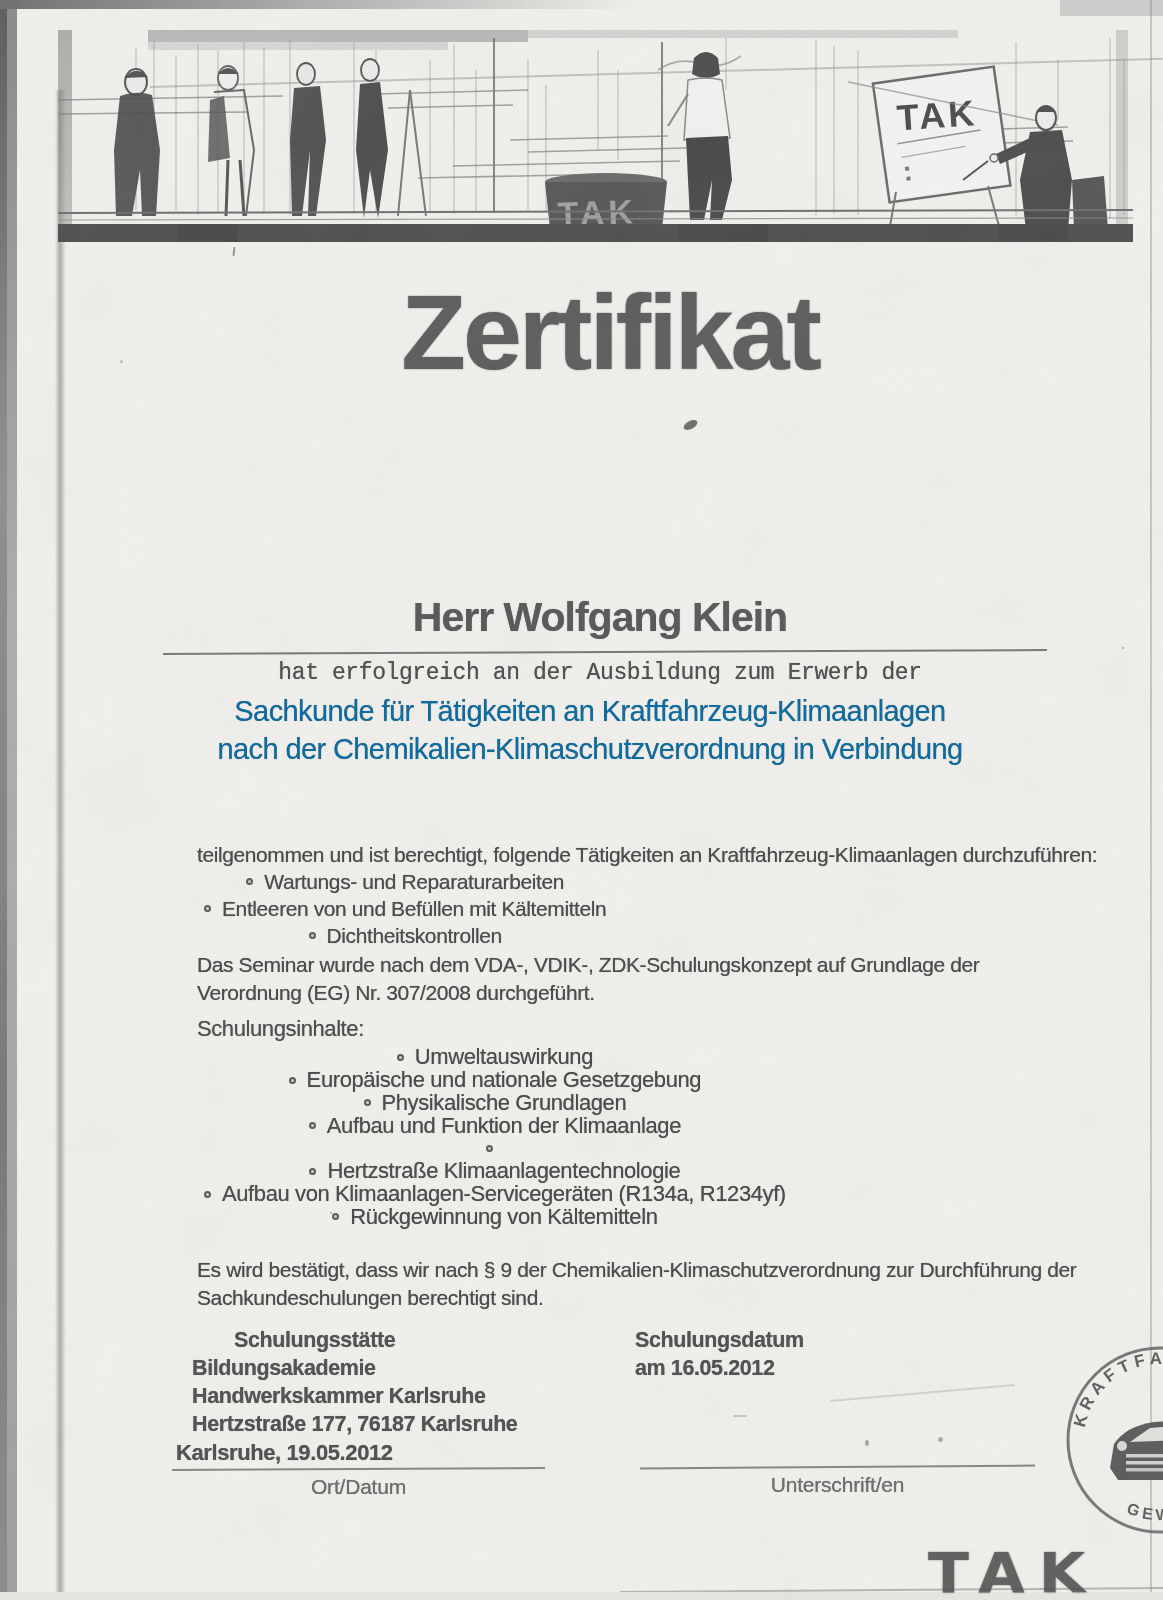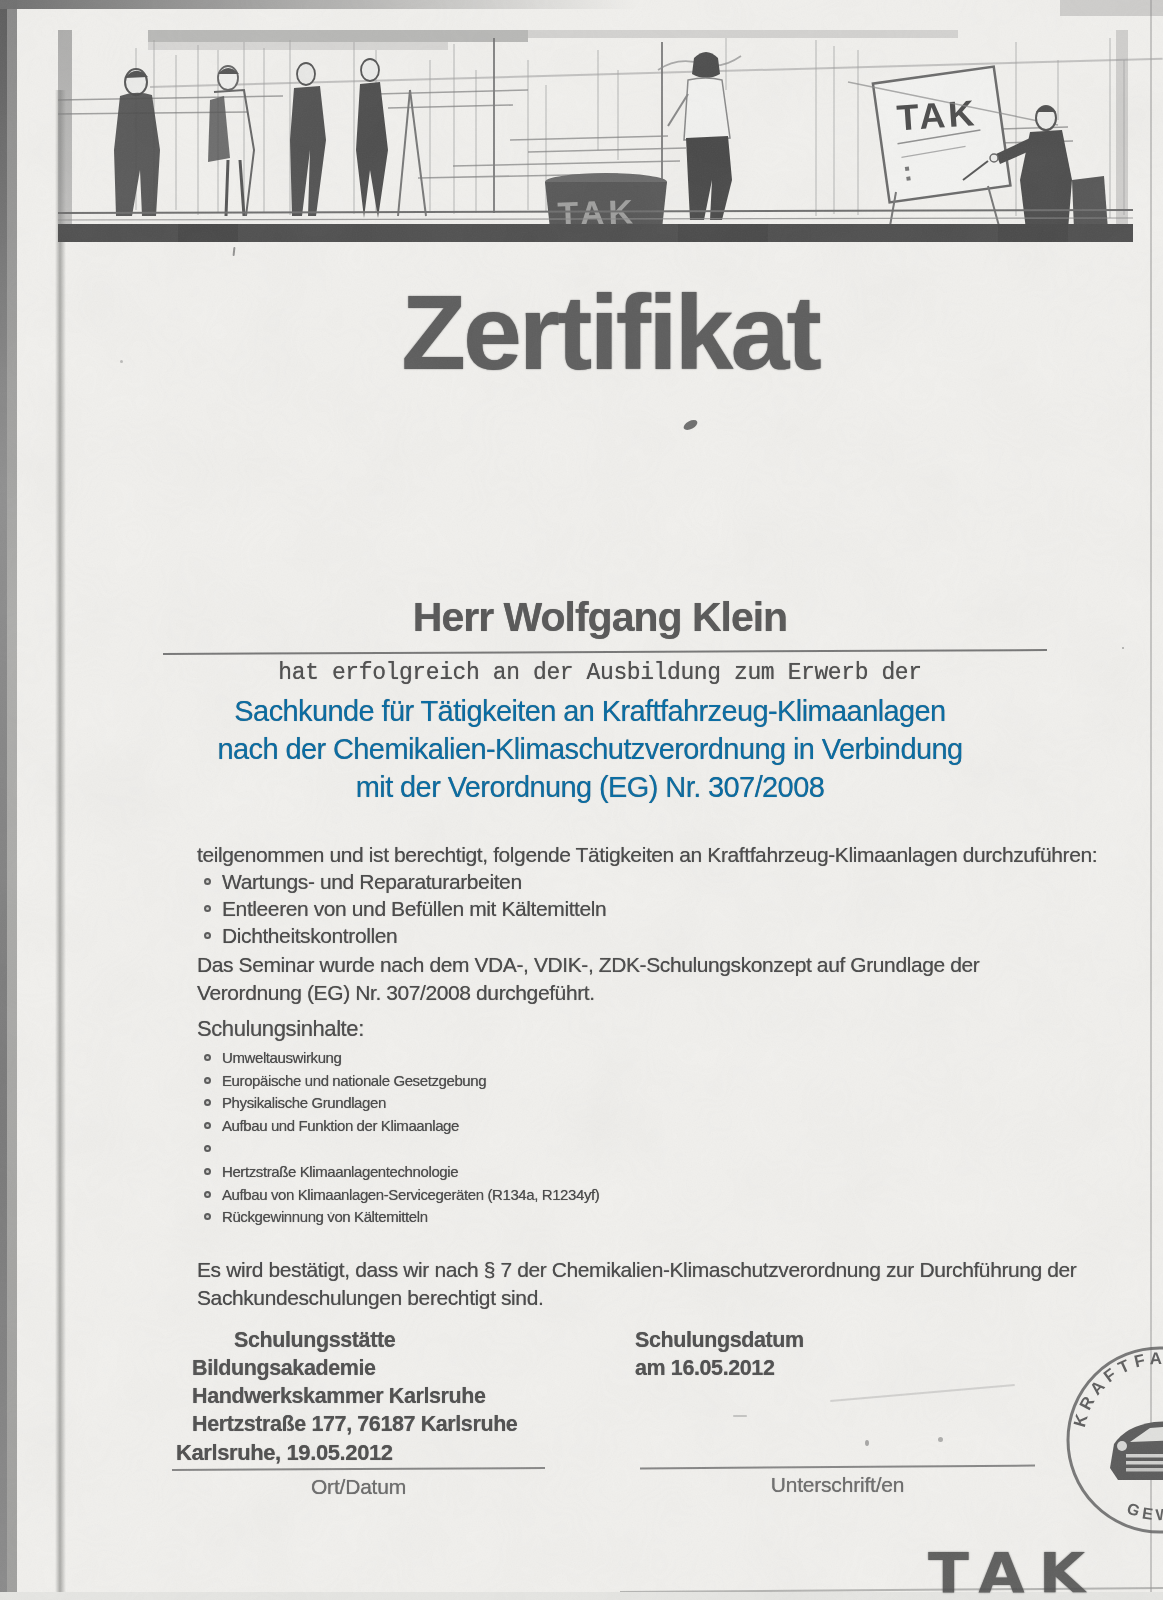--- a/index.html
+++ b/index.html
@@ -18,29 +18,29 @@
   .title{
     font-size:106px; font-weight:bold; letter-spacing:-3px; color:#5c5c5c;
     text-shadow:0 0 1.5px rgba(90,90,90,.9);
   }
   .recipient{font-size:41px; font-weight:bold; letter-spacing:-1px; color:#565656;}
   .rule{background:#606060; height:2.2px; opacity:.85;}
   .intro{font-size:23px; color:#4c4c4c;}
   .subject{font-size:29px; font-weight:normal; line-height:38px; letter-spacing:-0.6px; color:#0369a1;}
   .body-txt{font-size:21px; line-height:28px;}
   .list{list-style:none; margin:0; padding:0;}
-  .list li{display:flex; align-items:center;}
+  .list li{display:flex; align-items:center;justify-content:center;}
   .blt{
     width:7px; height:7px; border-radius:50%;
     border:2px solid #585858; background:#cfcfcc; margin-right:11px; flex:0 0 auto;
     box-sizing:border-box;
   }
   .act-list li{height:27px;}
   .cont-list li{height:22.8px;}
-  .cont-list{font-size:15px;}
+  .cont-list{font-size:22px;}
   .sec-label{font-size:22px; font-weight:normal; color:#4a4a4a;}
   .sig-label{font-size:21px; color:#6b6b6b; letter-spacing:-0.2px;}
   .sig-line{height:2px; background:#6a6a6a; opacity:.8;}
   .footer-logo{
     font-family:"DejaVu Sans", sans-serif; font-size:60px; font-weight:bold;
     letter-spacing:14px; color:#4a4a4a; transform:scaleY(.92);
     text-shadow:0 0 2px rgba(80,80,80,.8); opacity:.88;
   }
   .speck{position:absolute; background:#6a6a6a; border-radius:50%;}
   .noise{position:absolute; inset:0; pointer-events:none;}
@@ -186,21 +186,20 @@
   <div class="speck" style="left:683px;top:421px;width:15px;height:8px;transform:rotate(-28deg);opacity:.85;background:#565656;"></div>
   <div class="speck" style="left:233px;top:247px;width:2px;height:9px;transform:rotate(6deg);opacity:.7;border-radius:1px;"></div>
 
   <div class="abs center recipient txt" style="left:140px;top:594px;width:920px;">Herr Wolfgang Klein</div>
   <div class="abs rule" style="left:163px;top:651px;width:884px;transform:rotate(-0.25deg);"></div>
   <div class="abs center intro txt" style="left:140px;top:660px;width:920px;font-family:Liberation Mono, monospace;">hat erfolgreich an der Ausbildung zum Erwerb der</div>
 
   <div class="abs center" style="left:100px;top:692px;width:980px;">
     <div class="subject txt">Sachkunde für Tätigkeiten an Kraftfahrzeug-Klimaanlagen</div>
     <div class="subject txt">nach der Chemikalien-Klimaschutzverordnung in Verbindung</div>
-    <div class="subject txt">mit der Verordnung (EG) Nr. 307/2008</div>
   </div>
 
   <div class="abs body-txt txt nowrap" style="left:197px;top:841px;">teilgenommen und ist berechtigt, folgende Tätigkeiten an Kraftfahrzeug-Klimaanlagen durchzuführen:</div>
 
   <ul class="abs list act-list body-txt txt" style="left:204px;top:868px;">
       <li>
       <span class="blt"></span>
       <span class="nowrap">Wartungs- und Reparaturarbeiten</span>
     </li>
       <li>
@@ -243,21 +242,21 @@
       <li>
       <span class="blt"></span>
       <span class="nowrap">Aufbau von Klimaanlagen-Servicegeräten (R134a, R1234yf)</span>
     </li>
       <li>
       <span class="blt"></span>
       <span class="nowrap">Rückgewinnung von Kältemitteln</span>
     </li>
     </ul>
 
-  <div class="abs body-txt txt" style="left:197px;top:1256px;width:880px;line-height:27.5px;">Es wird bestätigt, dass wir nach § 7 der Chemikalien-Klimaschutzverordnung zur Durchführung der Sachkundeschulungen berechtigt sind.</div>
+  <div class="abs body-txt txt" style="left:197px;top:1256px;width:880px;line-height:27.5px;">Es wird bestätigt, dass wir nach § 9 der Chemikalien-Klimaschutzverordnung zur Durchführung der Sachkundeschulungen berechtigt sind.</div>
 
   <div class="abs txt" style="left:192px;top:1326px;font-size:21.5px;line-height:28px;font-weight:bold;color:#4e4e4e;">
     <div style="padding-left:5px;margin-left:37px;">Schulungsstätte</div>
     <div>Bildungsakademie</div>
     <div>Handwerkskammer Karlsruhe</div>
     <div>Hertzstraße 177, 76187 Karlsruhe</div>
   </div>
 
   <div class="abs txt" style="left:635px;top:1326px;font-size:21.5px;line-height:28px;font-weight:bold;color:#4e4e4e;">
     <div>Schulungsdatum</div>

